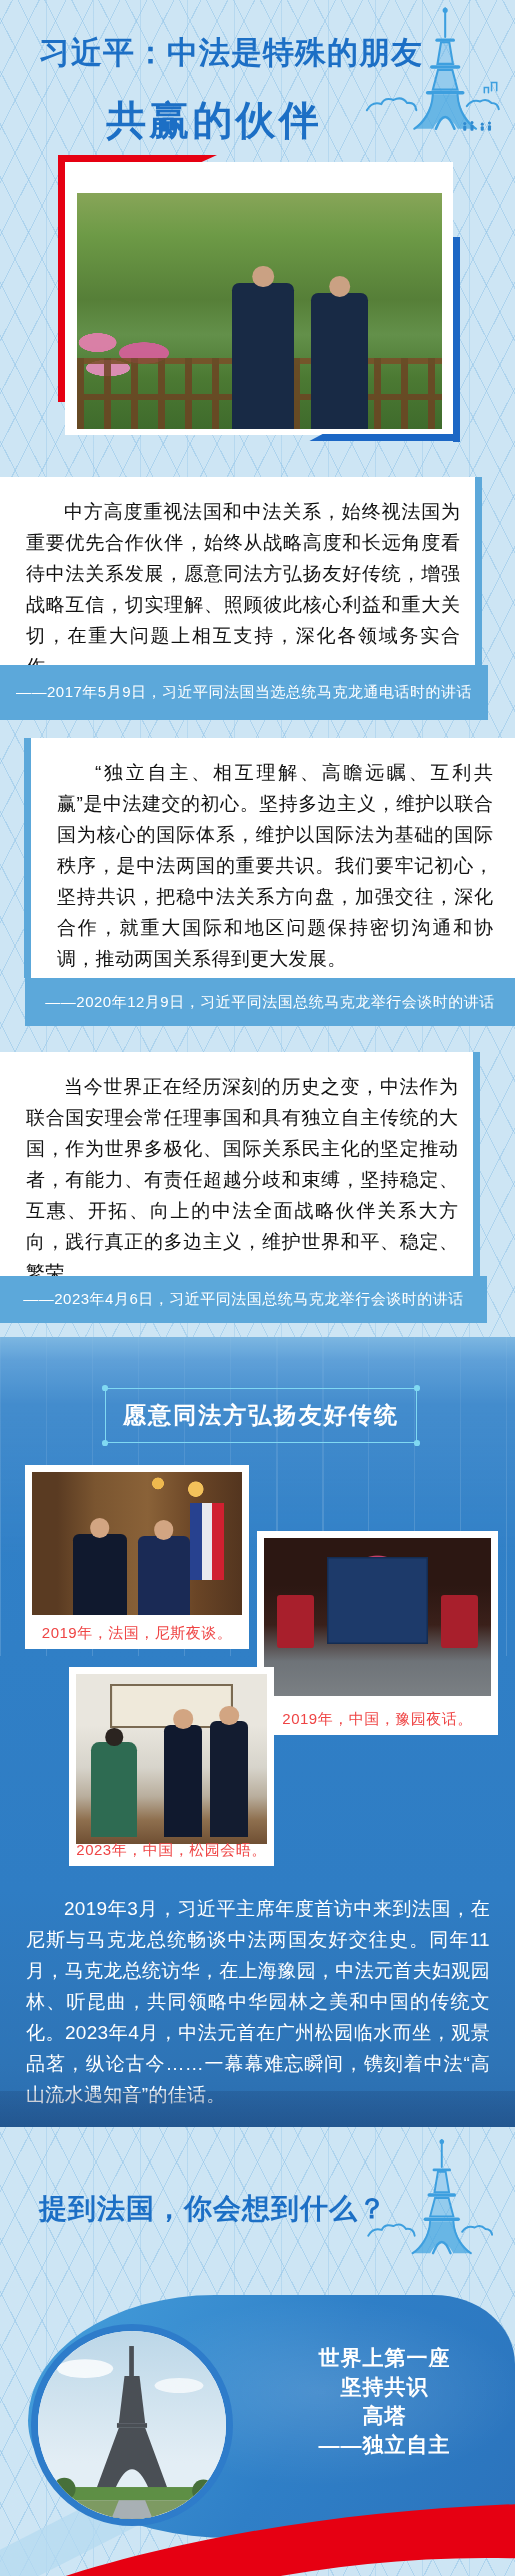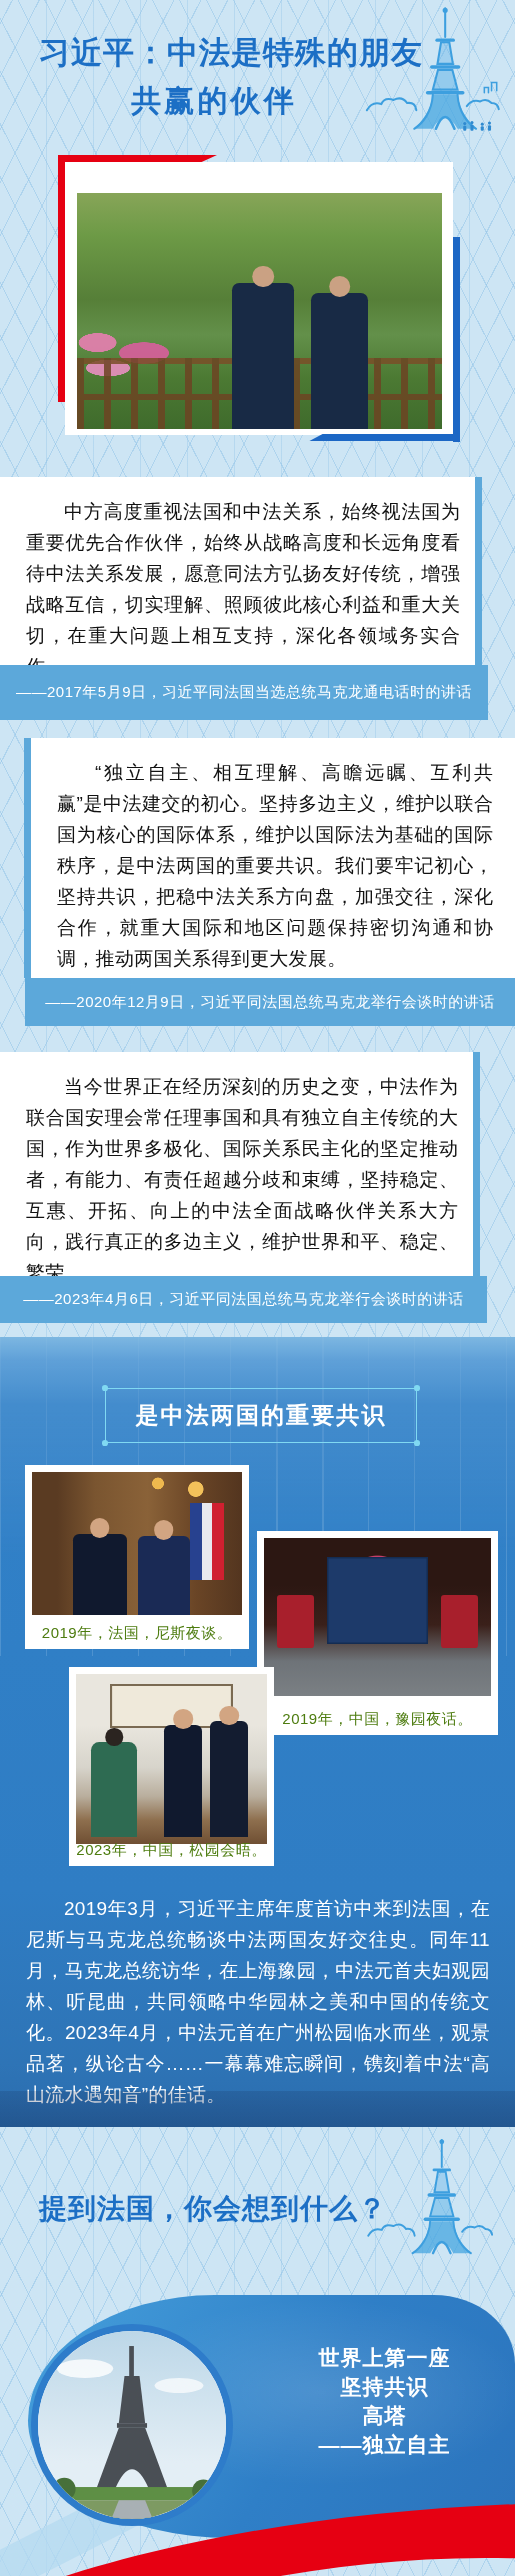--- a/index.html
+++ b/index.html
@@ -8,21 +8,21 @@
     background-color:#cde5f4;
     background-image:
       repeating-linear-gradient(63deg, rgba(148,197,232,0) 0 23px, rgba(148,197,232,.55) 23px 24px),
       repeating-linear-gradient(-63deg, rgba(148,197,232,0) 0 23px, rgba(148,197,232,.55) 23px 24px),
       repeating-linear-gradient(90deg, rgba(148,197,232,0) 0 46px, rgba(148,197,232,.4) 46px 47px);
   }
   .abs{position:absolute;}
   
   .page-title{position:absolute;left:39px;top:32px;width:350px;color:#1c6fc5;font-weight:900;}
   .page-title .l1{font-size:31px;letter-spacing:1px;white-space:nowrap;}
-  .page-title .l2{font-size:30px;margin-top:7px;text-align:center;letter-spacing:3.1px;}
+  .page-title .l2{font-size:40px;margin-top:19px;text-align:center;letter-spacing:3.1px;}
   
   .red{background:#e60012;}
   #hero-red-top{left:58px;top:155px;width:159px;height:7.2px;clip-path:polygon(0 0,100% 0,90% 100%,0 100%);}
   #hero-red-left{left:58px;top:155px;width:7.2px;height:247px;}
   #hero-card{left:65px;top:162px;width:388px;height:273px;background:#fff;}
   #hero-photo{left:77px;top:193px;width:365px;height:236px;overflow:hidden;
      background:linear-gradient(180deg,#87a558 0%,#6d9a46 18%,#567f38 45%,#63904a 60%,#4c7a33 78%,#3f6b2c 100%);}
   .hero-flowers{position:absolute;left:0;top:129px;width:118px;height:62px;
      background:radial-gradient(ellipse 31px 15.5px at 20.6px 20.6px,#e77fb1 0 60%,transparent 62%),
                 radial-gradient(ellipse 41px 17.5px at 67px 31px,#d95f9d 0 60%,transparent 62%),
@@ -62,21 +62,21 @@
      background:linear-gradient(180deg,rgba(20,40,80,.18),rgba(20,40,80,.32));}
   #bracket{position:absolute;left:105px;top:51px;width:310px;height:53px;border:1.5px solid #80d9f2;}
   .cdot{position:absolute;width:5.7px;height:5.7px;border-radius:50%;background:#80d9f2;}
   #bracket .tl{left:-3.6px;top:-3.6px;} #bracket .tr{right:-3.6px;top:-3.6px;}
   #bracket .bl{left:-3.6px;bottom:-3.6px;} #bracket .br{right:-3.6px;bottom:-3.6px;}
   #bracket h2{margin:0;height:100%;display:flex;align-items:center;justify-content:center;
      color:#fff;font-size:23px;font-weight:800;letter-spacing:2.1px;}
   .mcard{position:absolute;background:#fff;}
   .mphoto{position:absolute;left:6.7px;top:6.7px;right:6.7px;overflow:hidden;}
   .mcap{position:absolute;left:6.7px;right:6.7px;bottom:4.1px;height:23px;display:flex;align-items:center;justify-content:center;
-     font-size:15px;color:#4d7c0f;letter-spacing:0.5px;}
+     font-size:15px;color:#ef4444;letter-spacing:0.5px;}
   #mcardA{left:25px;top:128px;width:224px;height:184px;}
   #mphotoA{height:143px;background:
      radial-gradient(circle 13.4px at 78% 12%,#f3c15a 0 55%,transparent 60%),
      radial-gradient(circle 10.3px at 60% 8%,#eeb84e 0 55%,transparent 60%),
      linear-gradient(90deg,#5a3b22 0 12%,#7a5530 30%,#8a6238 55%,#6a4526 78%,#53351f 100%);}
   .flagFR{position:absolute;right:18.5px;top:31px;width:34px;height:77px;
      background:linear-gradient(90deg,#27418f 0 34%,#e8e8ee 34% 66%,#d02030 66% 100%);}
   .suit{position:absolute;border-radius:6.2px 6.2px 0 0;background:#10192e;}
   .suit:before{content:"";position:absolute;left:50%;top:-15.5px;transform:translateX(-50%);
      width:19.6px;height:19.6px;border-radius:50%;background:#d2a582;}
@@ -192,21 +192,21 @@
   <div class="quote-banner" id="qbanner3">
     <span>——2023年4月6日，习近平同法国总统马克龙举行会谈时的讲话</span>
   </div>
 
   <div class="abs" id="moments">
     <div id="bracket">
       <span class="cdot tl"></span>
       <span class="cdot tr"></span>
       <span class="cdot bl"></span>
       <span class="cdot br"></span>
-      <h2>是中法两国的重要共识</h2>
+      <h2>愿意同法方弘扬友好传统</h2>
     </div>
 
     <div class="mcard" id="mcardA">
       <div class="mphoto" id="mphotoA">
         <div class="flagFR"></div>
         <div class="suit s1"></div>
         <div class="suit s2"></div>
       </div>
       <div class="mcap">2019年，法国，尼斯夜谈。</div>
     </div>

